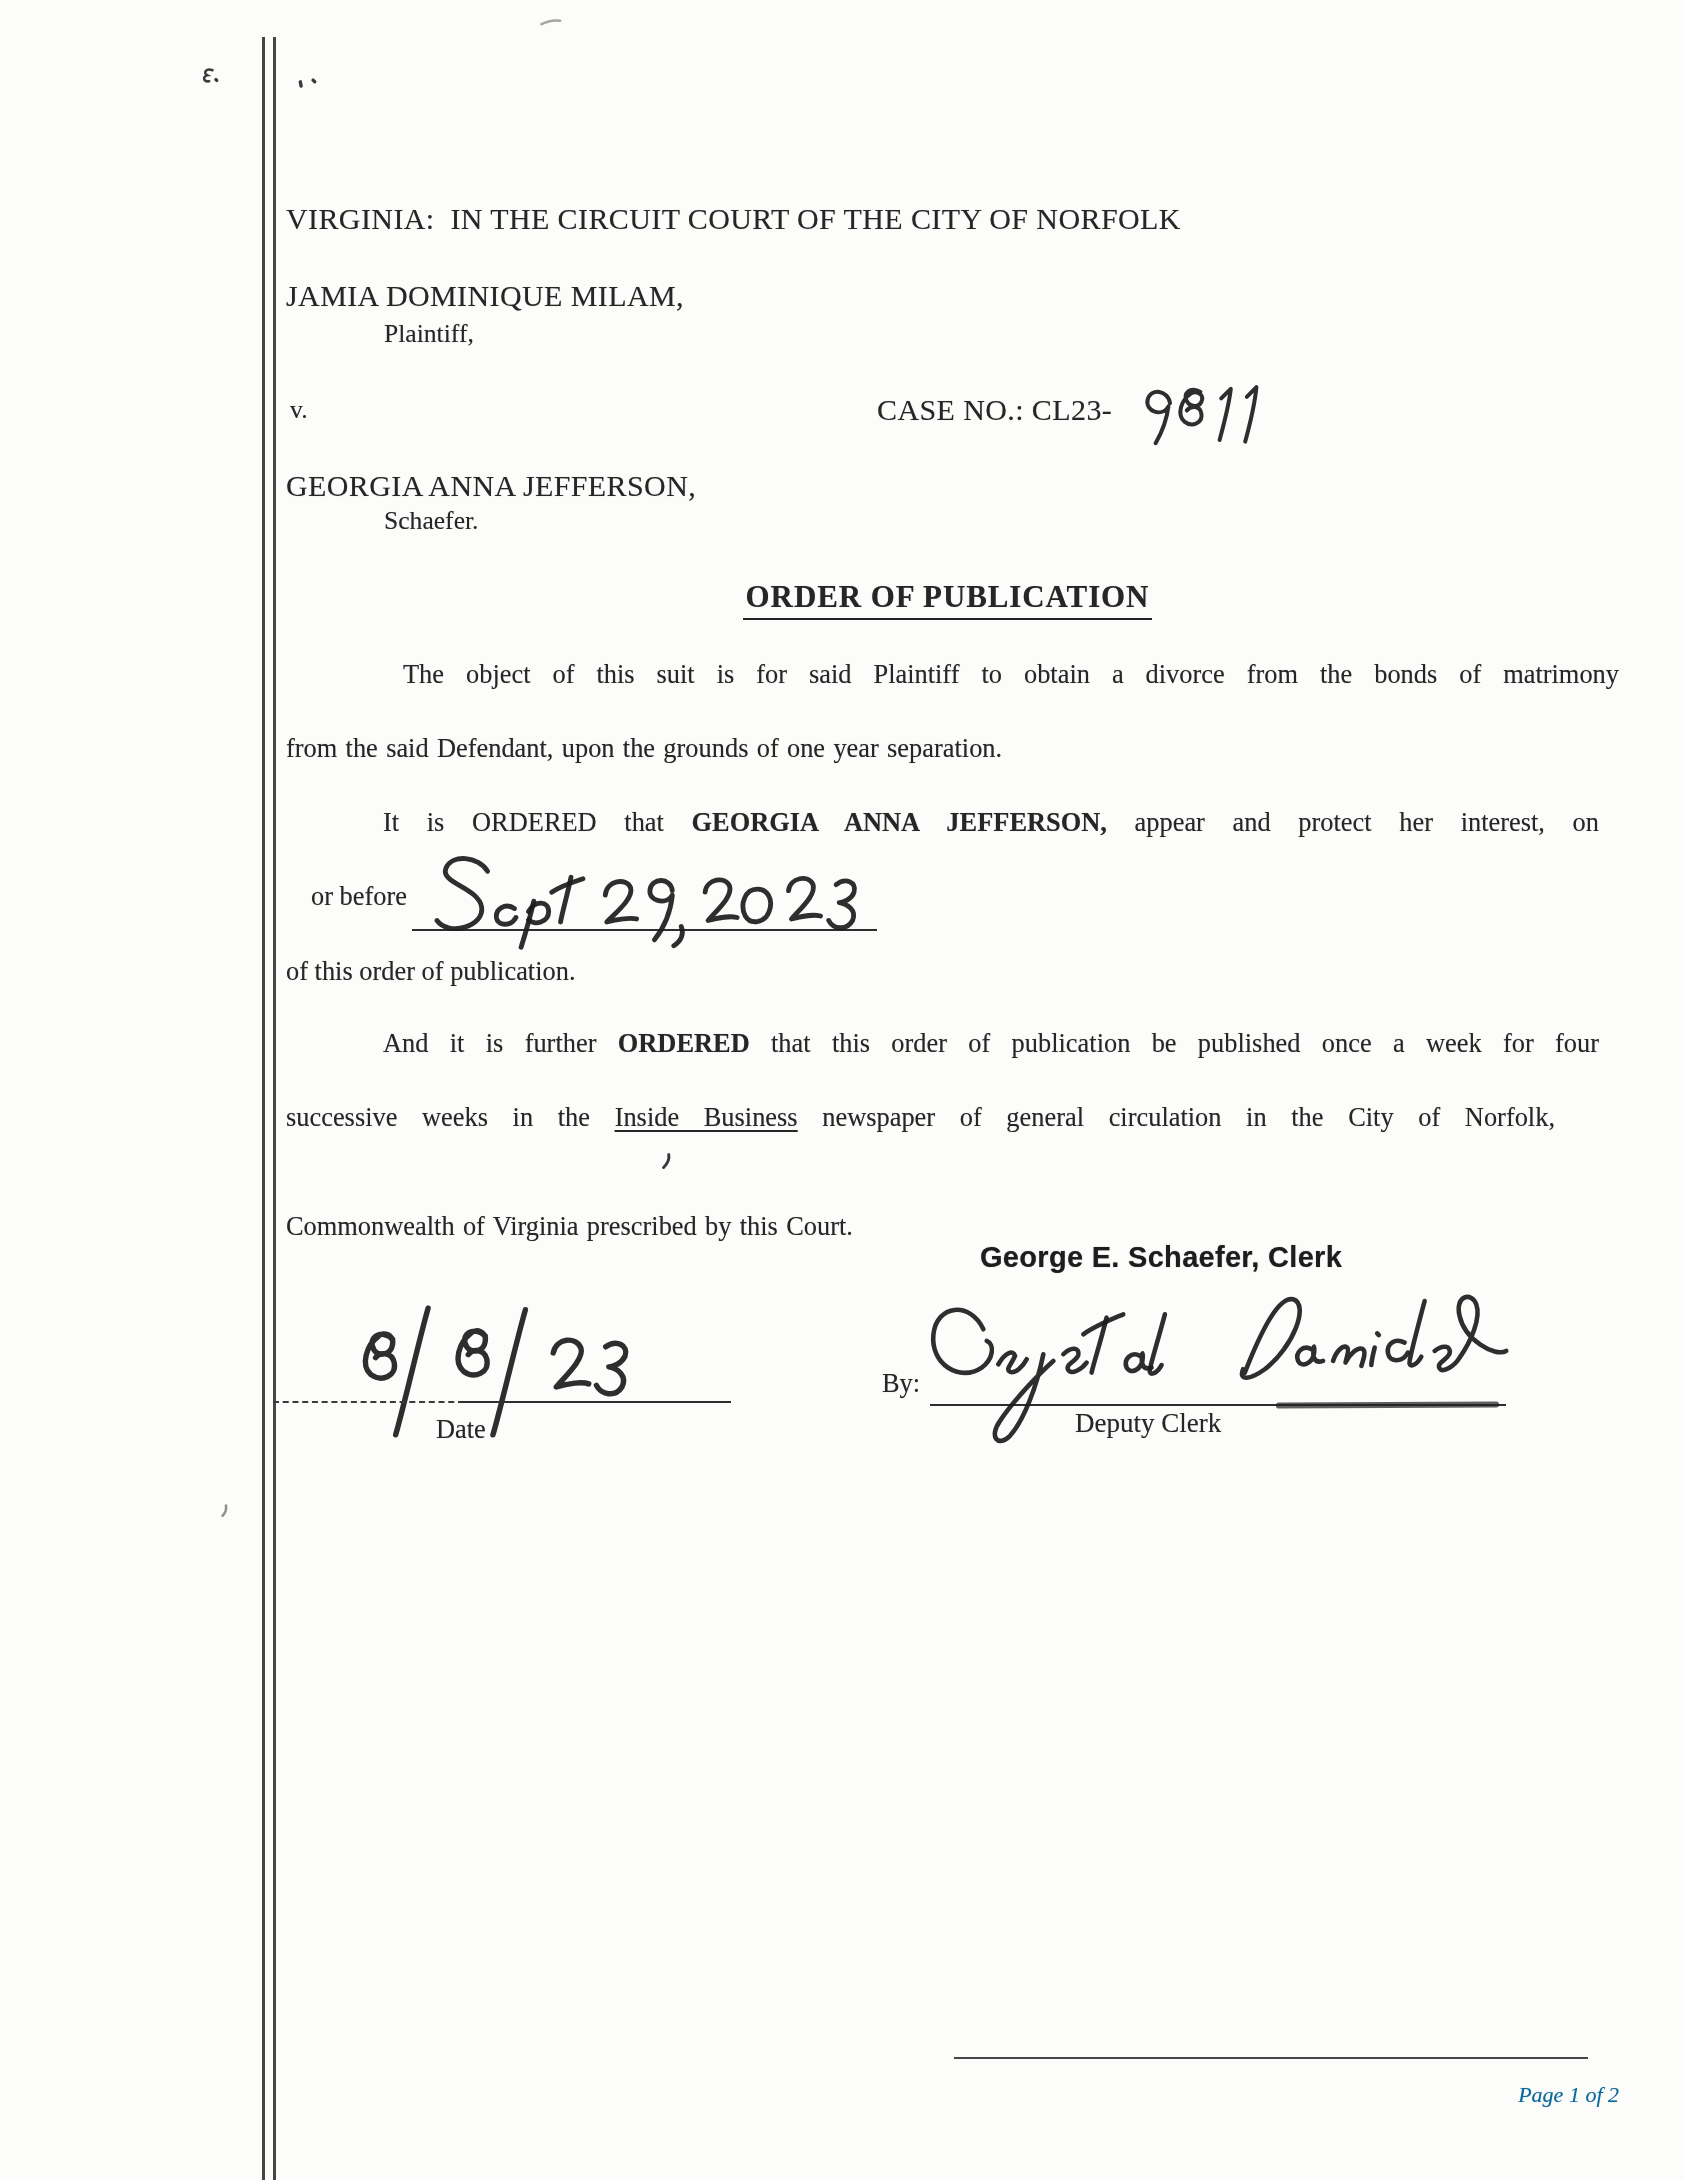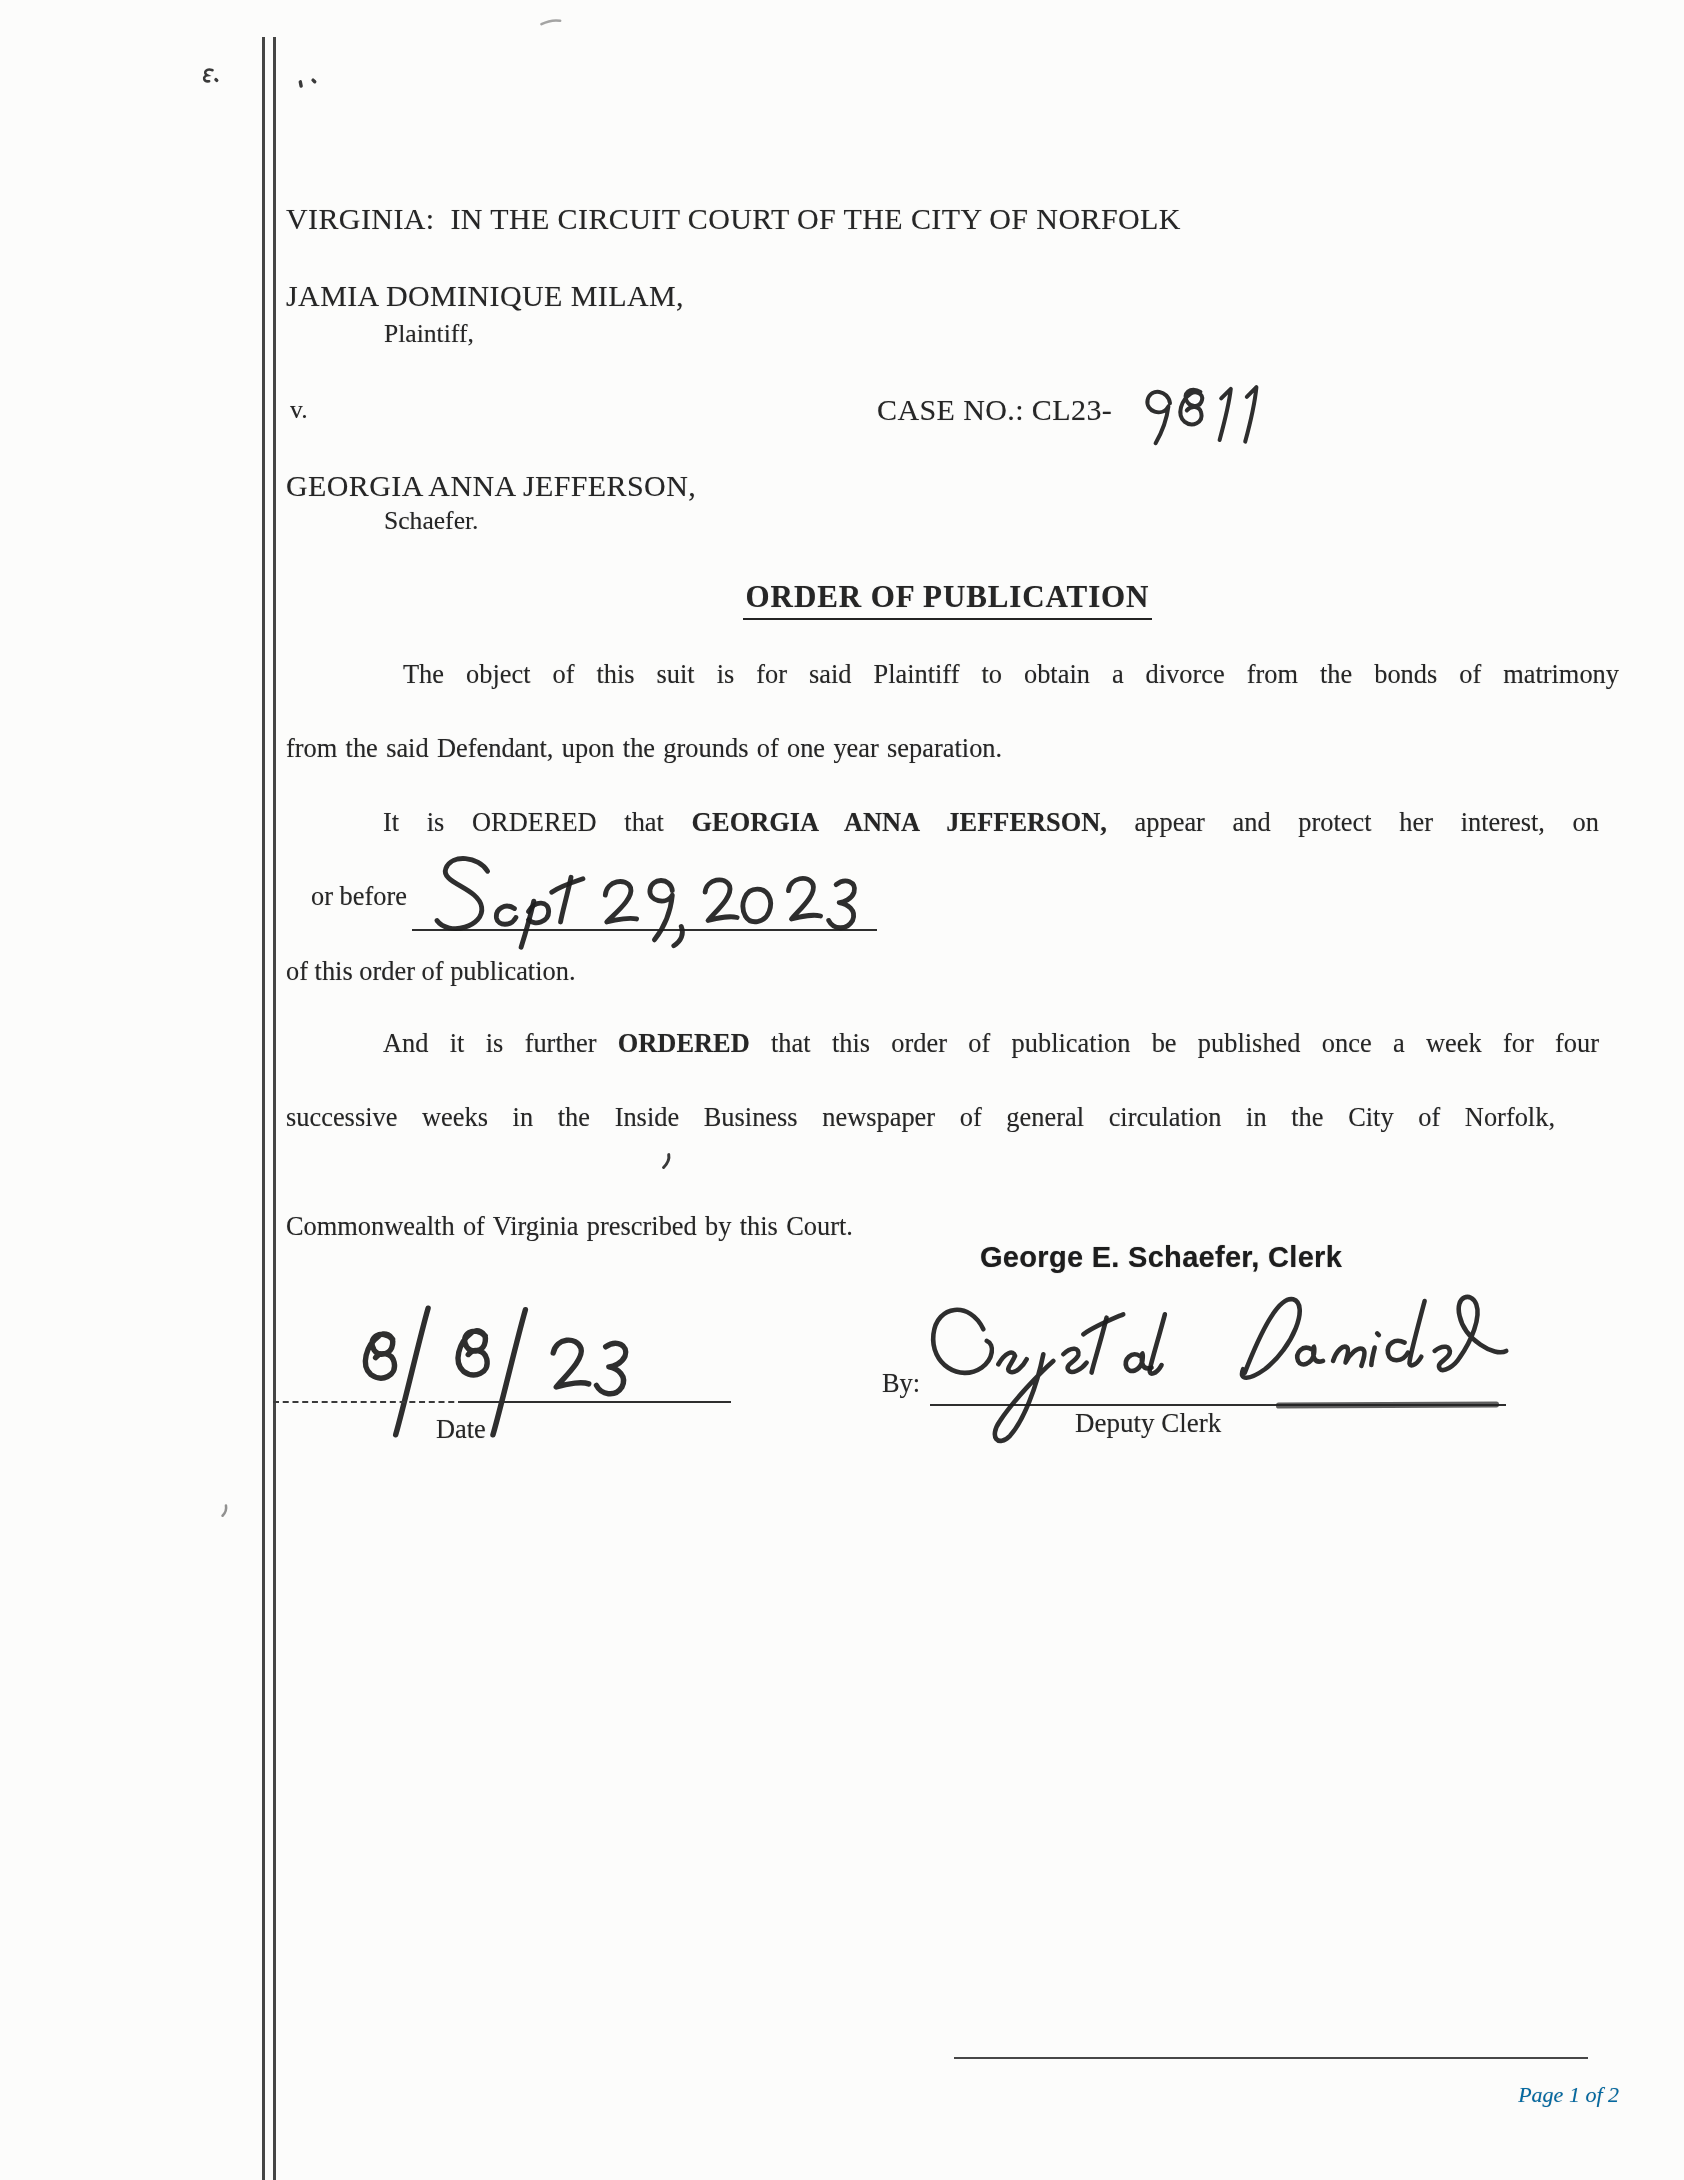--- a/index.html
+++ b/index.html
@@ -8,21 +8,21 @@
     font-family:"Liberation Serif","DejaVu Serif",serif;color:#242424;
   }
   .line{
     position:absolute;font-size:26.4px;line-height:1.18;color:#262626;white-space:nowrap;
     text-shadow:0 0 0.9px rgba(40,40,40,.35);
   }
   .jst{white-space:normal;text-align:justify;text-align-last:justify;}
   .b{font-weight:700;}
   .hdr{font-weight:400;font-size:30px;letter-spacing:0.4px;}
   .title-span{border-bottom:2.6px solid #232323;padding:0 2.6px 4.3px 2.6px;}
-  .ib-underline{text-decoration-thickness:2.1px;text-underline-offset:4.3px;}
+  .ib-underline{text-decoration:underline;text-decoration-thickness:2.1px;text-underline-offset:4.3px;}
   .stamp{
     position:absolute;font-family:"Liberation Sans","DejaVu Sans",sans-serif;font-weight:700;
     font-size:29px;letter-spacing:0.3px;color:#1d1d1d;white-space:nowrap;
     text-shadow:0 0 1px rgba(0,0,0,.5);
   }
   .rule-v{position:absolute;top:37px;bottom:0;width:2.6px;background:#2b2b2b;opacity:.88;}
   .hw{position:absolute;}
   .hw path{fill:none;stroke:#1c1c1c;stroke-linecap:round;stroke-linejoin:round;opacity:.92;}
   .formline{position:absolute;height:0;}
   .solid3{border-bottom:2.6px solid #2e2e2e;}

